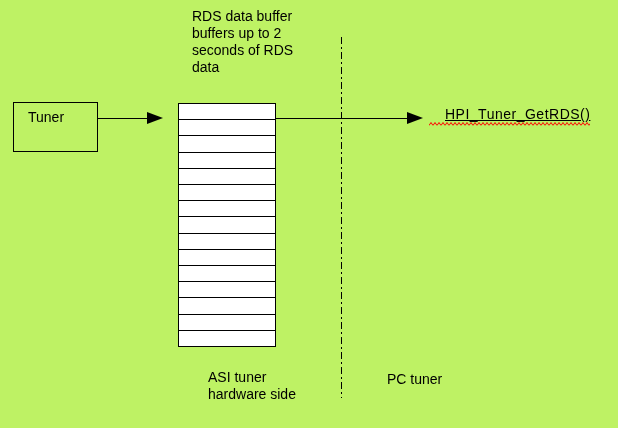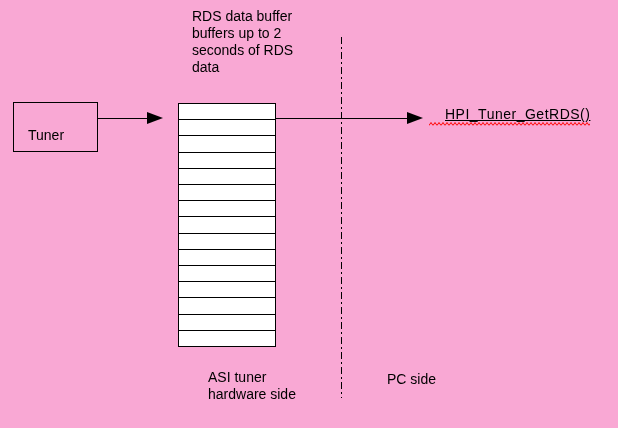--- a/index.html
+++ b/index.html
@@ -1,34 +1,34 @@
 <!DOCTYPE html>
 <html><head>
 <meta charset="utf-8">
 <style>
   html, body { margin: 0; padding: 0; background: #ffffff; }
   body { font-family: "Liberation Sans", sans-serif; }
   .canvas {
     position: relative;
     width: 618px;
     height: 428px;
-    background: #f9a8d4;
+    background: #bef264;
     color: #000000;
     font-size: 14px;
     overflow: hidden;
   }
   .abs { position: absolute; }
 
   
   .tuner-box {
     left: 13px; top: 102px;
     width: 85px; height: 50px;
     border: 1px solid #000;
     box-sizing: border-box;
-    padding: 24px 0 0 14px;
+    padding: 6px 0 0 14px;
   }
 
   
   .caption {
     left: 192px; top: 8px;
     width: 140px;
     line-height: 17px;
     white-space: pre-line;
   }
 
@@ -134,15 +134,15 @@
           <path d="M0 3.5 L2 0.5 L4 3.5" fill="none" stroke-width="1" stroke="#ff0000"></path>
         </pattern>
       </defs>
       <rect width="100%" height="4" fill="url(#zigzag)"></rect>
     </svg>
   </div>
 
   <div class="abs side-label asi-label">ASI tuner
 hardware side</div>
 
-  <div class="abs side-label pc-label">PC side</div>
+  <div class="abs side-label pc-label">PC tuner</div>
 
 </div>
 
 </body></html>

